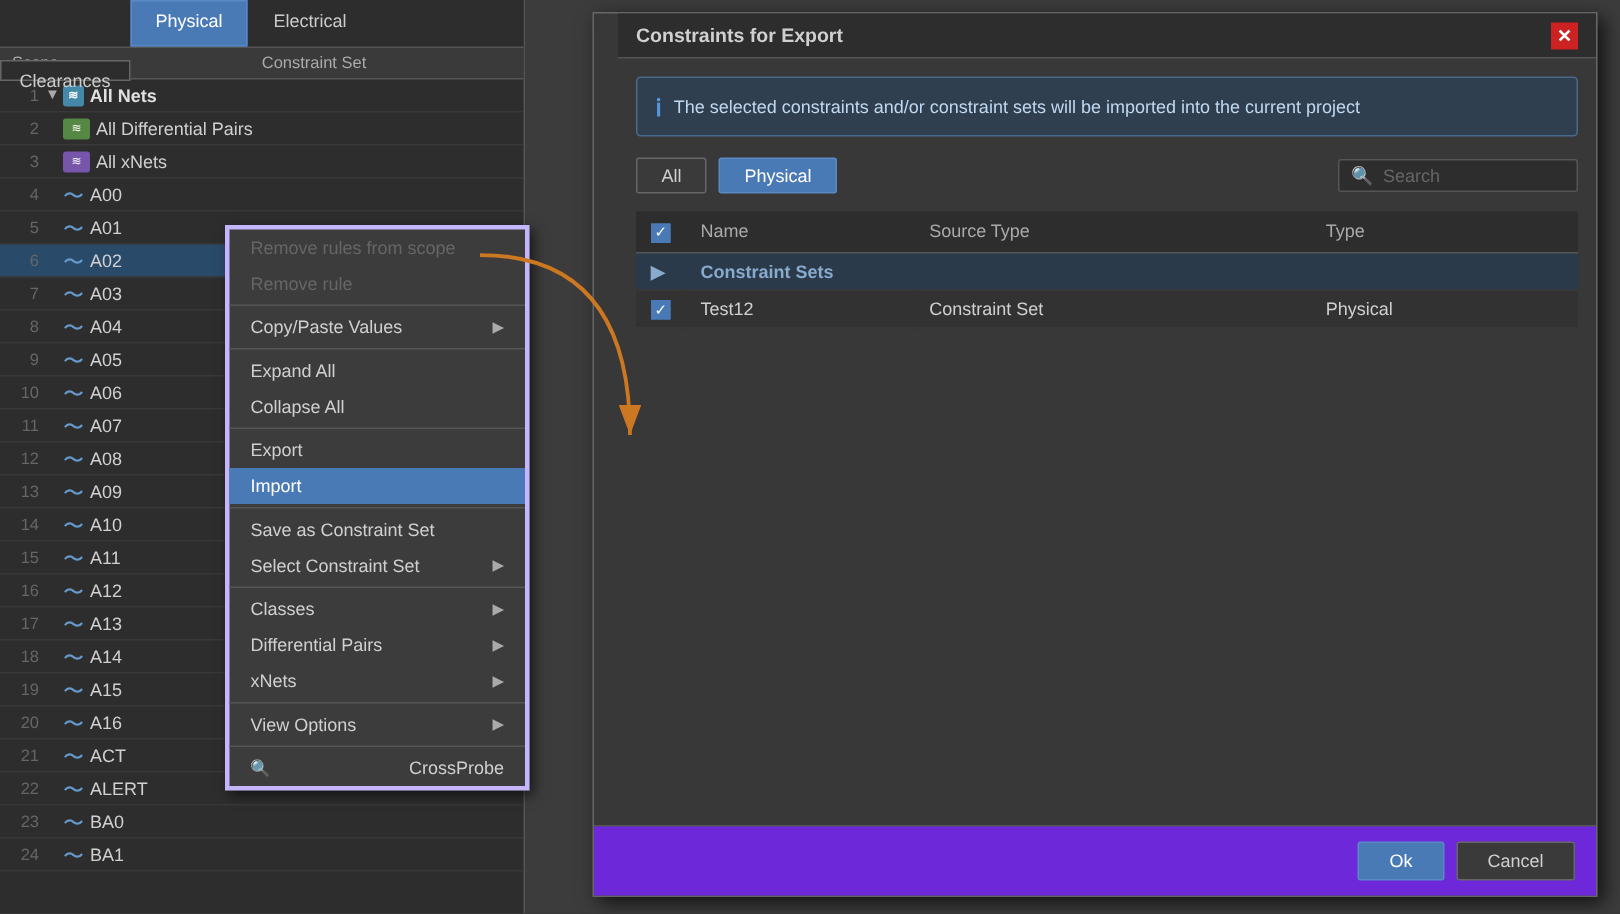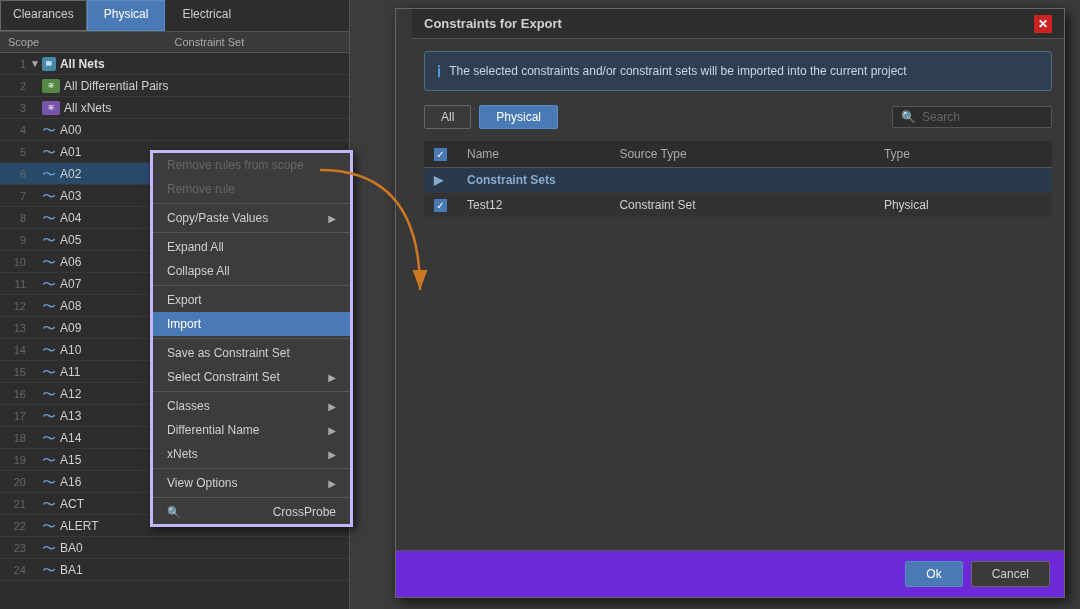--- a/index.html
+++ b/index.html
@@ -41,20 +41,21 @@
     .tab.active {
       background: #4a7ab5;
       color: #fff;
       border-color: #5a8ac5;
     }
     .tab-clearances {
       background: #2d2d2d;
       color: #ccc;
       border: 1px solid #666;
       padding: 6px 12px;
+      margin-top: 40px;
     }
 
     .table-header {
       display: flex;
       background: #3a3a3a;
       border-bottom: 1px solid #555;
       padding: 4px 8px;
       font-size: 11px;
       color: #aaa;
     }
@@ -549,21 +550,21 @@
   <div class="ctx-item">
     <span>Select Constraint Set</span>
     <span class="ctx-arrow">▶</span>
   </div>
   <div class="ctx-separator"></div>
   <div class="ctx-item">
     <span>Classes</span>
     <span class="ctx-arrow">▶</span>
   </div>
   <div class="ctx-item">
-    <span>Differential Name</span>
+    <span>Differential Pairs</span>
     <span class="ctx-arrow">▶</span>
   </div>
   <div class="ctx-item">
     <span>xNets</span>
     <span class="ctx-arrow">▶</span>
   </div>
   <div class="ctx-separator"></div>
   <div class="ctx-item">
     <span>View Options</span>
     <span class="ctx-arrow">▶</span>

